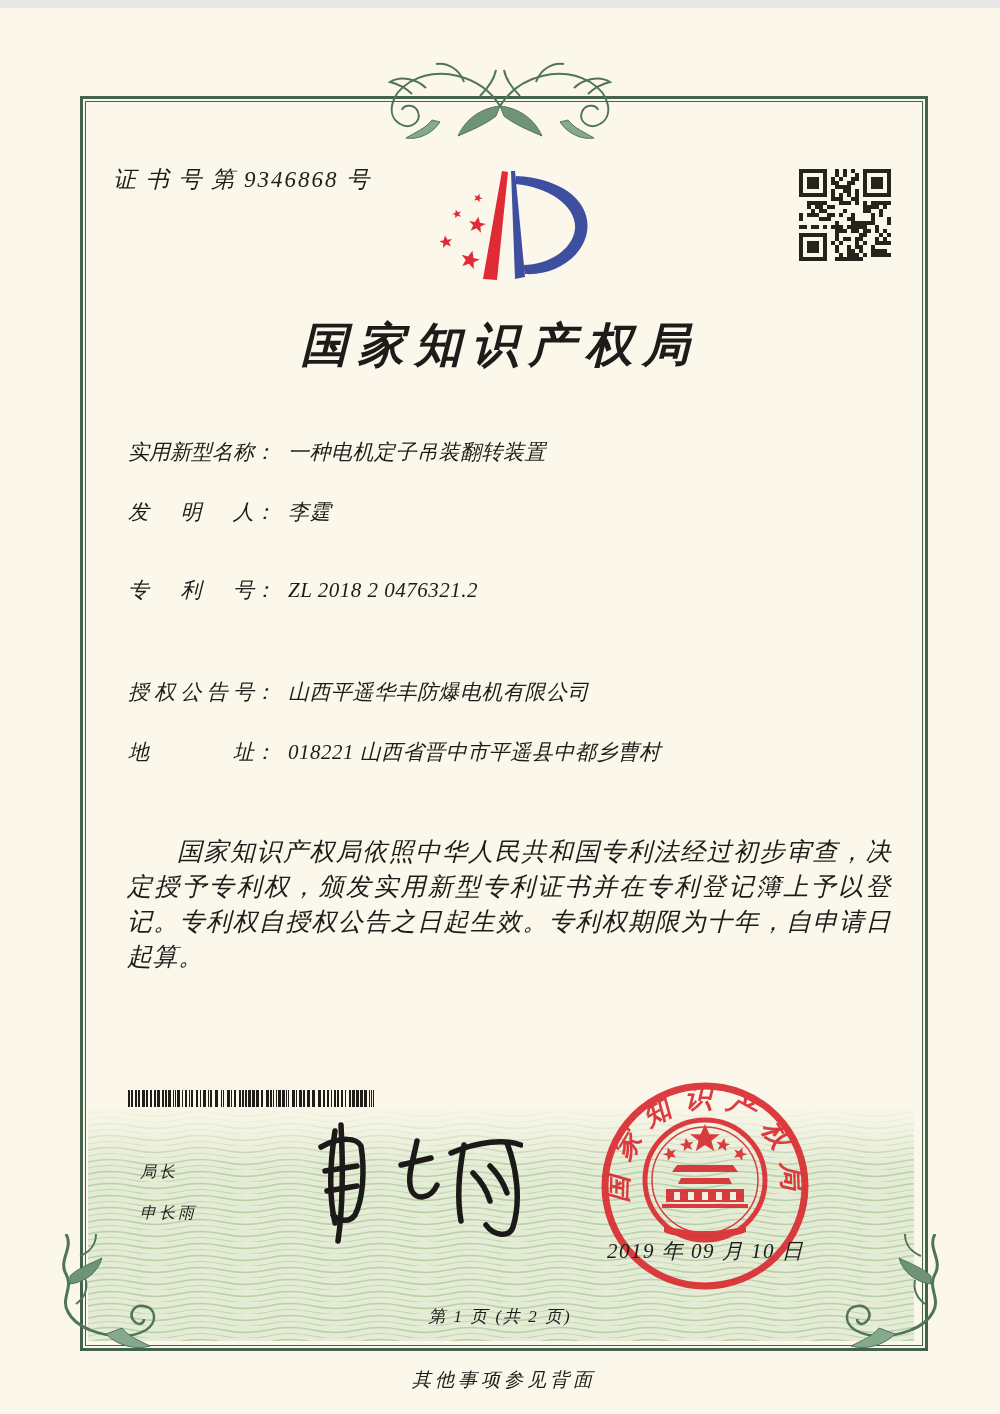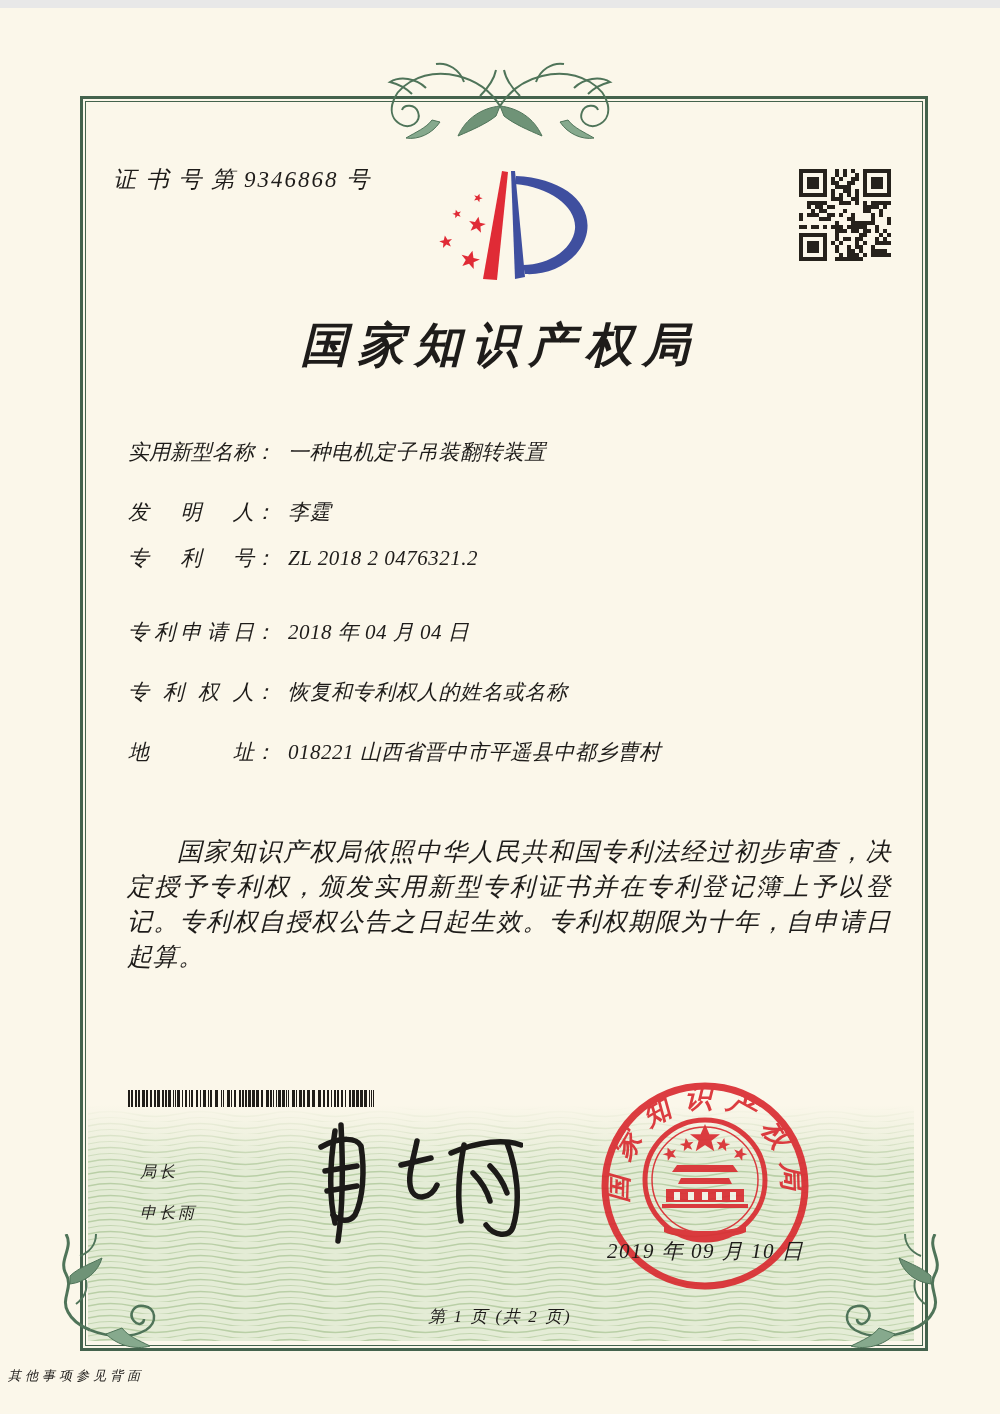--- a/index.html
+++ b/index.html
@@ -31,21 +31,21 @@
   .grp2{position:absolute;left:388px;top:0;white-space:nowrap;}
   .paras{left:127px;top:826px;width:764px;font-size:25px;line-height:35px;
          text-align:justify;letter-spacing:0.6px;z-index:4;}
   .paras p{margin:0;text-indent:2em;}
   .barcode{left:128px;top:1082px;z-index:4;}
   .signatory{left:140px;top:1143px;font-size:16px;line-height:41px;letter-spacing:3px;z-index:4;}
   .signature{left:283px;top:1103px;z-index:4;}
   .seal{left:593px;top:1063px;z-index:5;}
   .seal-date{left:607px;top:1229px;font-size:21px;letter-spacing:1.5px;z-index:6;}
   .page-info{left:0;right:0;top:1297px;text-align:center;font-size:17px;letter-spacing:2px;z-index:4;}
-  .back-note{left:0;right:0;top:1359px;font-size:13px;letter-spacing:4px;z-index:4;padding-left:8px;}
+  .back-note{left:0;right:0;top:1359px;text-align:center;font-size:19px;letter-spacing:4px;z-index:4;padding-left:8px;}
   .orn{z-index:3;pointer-events:none;}
   .orn-top{left:368px;top:36px;}
   .orn-bl{left:46px;top:1226px;}
   .orn-br{left:820px;top:1226px;transform:scaleX(-1);}
 </style>
 </head>
 <body>
 
 <div class="page">
 
@@ -293,28 +293,25 @@
       </svg></div>
 
   <div class="abs title">国家知识产权局</div>
 
   <div class="abs row" style="top:490px">
     <span class="flabel">发明人</span><span class="fcolon">：</span><span class="fvalue">李霆</span>
   </div>
   <div class="abs row" style="top:430px">
     <span class="flabel">实用新型名称</span><span class="fcolon">：</span><span class="fvalue">一种电机定子吊装翻转装置</span>
   </div>
-  <div class="abs row" style="top:536px">
+  <div class="abs row" style="top:568px">
     <span class="flabel">专利号</span><span class="fcolon">：</span><span class="fvalue">ZL 2018 2 0476321.2</span>
   </div>
-  <div class="abs row" style="top:610px">
-    <span class="flabel">专利申请日</span><span class="fcolon">：</span><span class="fvalue">2018 年 04 月 04 日</span>
-  </div>
   <div class="abs row" style="top:670px">
-    <span class="flabel">专利权人</span><span class="fcolon">：</span><span class="fvalue">恢复和专利权人的姓名或名称</span>
+    <span class="flabel">授权公告号</span><span class="fcolon">：</span><span class="fvalue">山西平遥华丰防爆电机有限公司</span>
   </div>
   <div class="abs row" style="top:730px">
     <span class="flabel">地址</span><span class="fcolon">：</span><span class="fvalue">018221 山西省晋中市平遥县中都乡曹村</span>
   </div>
 
   <div class="abs paras">
     <p>国家知识产权局依照中华人民共和国专利法经过初步审查，决定授予专利权，颁发实用新型专利证书并在专利登记簿上予以登记。专利权自授权公告之日起生效。专利权期限为十年，自申请日起算。</p>
   </div>
 
   <div class="abs barcode"><svg width="250" height="17">

